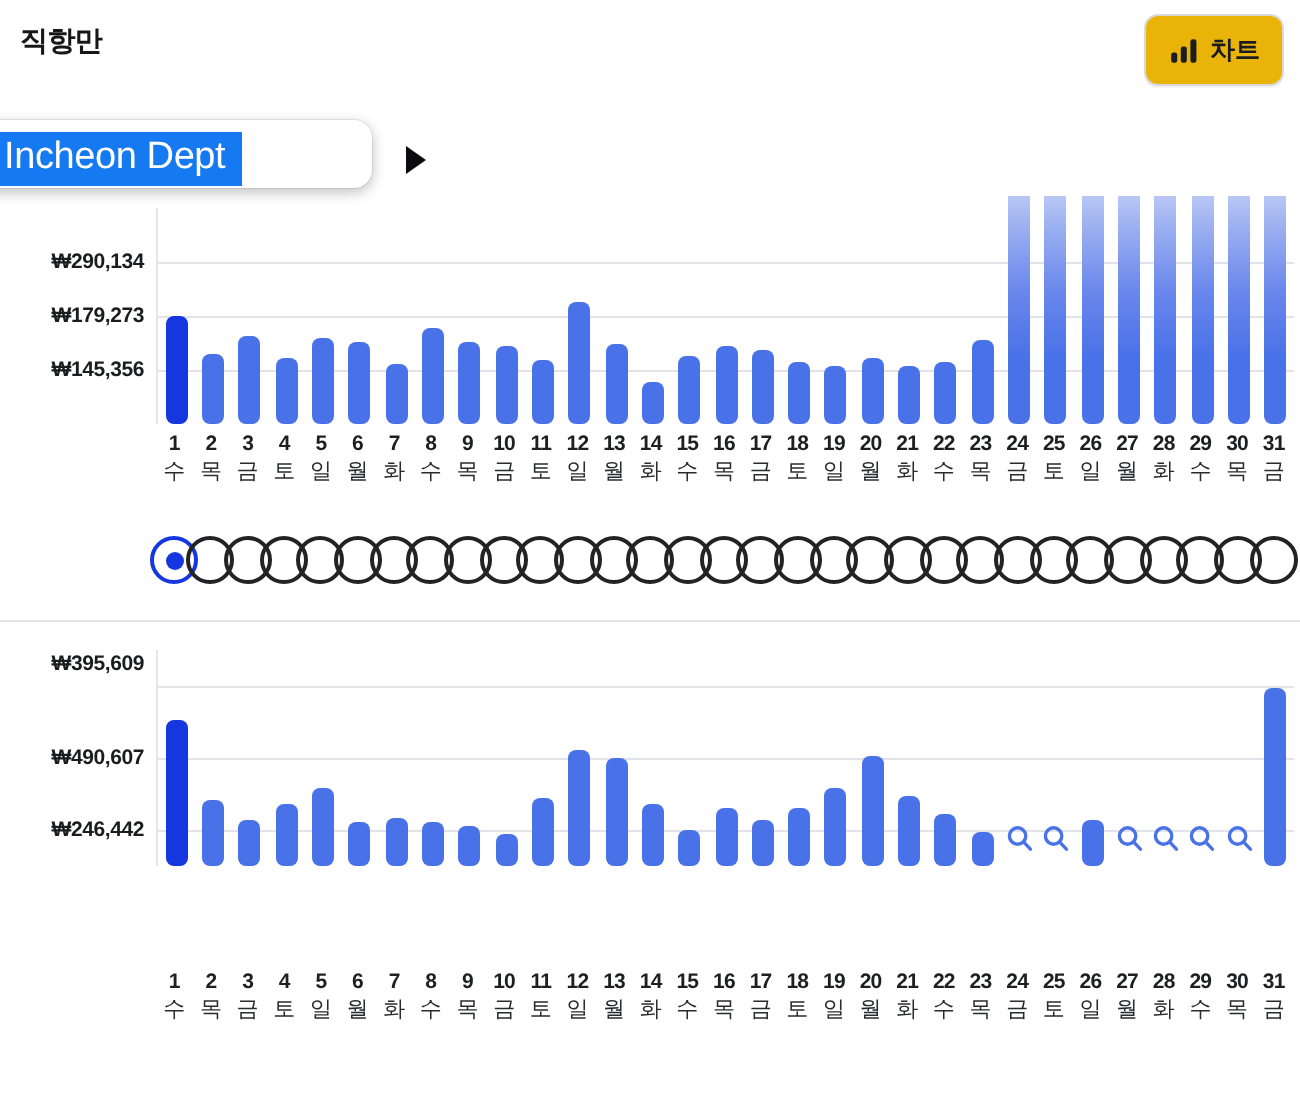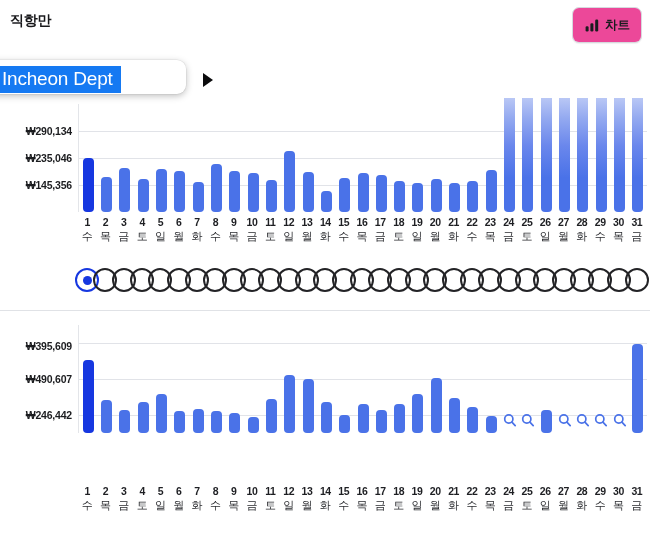--- a/index.html
+++ b/index.html
@@ -48,21 +48,21 @@
     align-items: center;
     gap: 5px;
     padding: 0 11px;
     font-size: 12.5px;
     font-weight: 700;
     color: #1b1c1f;
     background: #eceef1;
     cursor: pointer;
     user-select: none;
   }
-  .seg-btn.active { background: #ec4899; }
+  .seg-btn.active { background: #eab308; }
   .seg-btn + .seg-btn { border-left: 1px solid #d7d9de; }
   .ico { display: inline-flex; align-items: center; }
 
   
   .section { position: absolute; left: 0; width: 650px; }
   .sect-head { position: relative; height: 48px; }
   .title-card {
     position: absolute;
     left: -22px; top: 4px;
     width: 208px; height: 34px;
@@ -210,21 +210,21 @@
   <div class="section" id="sec-0" style="top:56px;">
     <div class="sect-head">
       <div class="title-card"></div>
       <div class="dept-title">Incheon Dept</div>
       <div class="play-tri" style="left:203px;"></div>
     </div>
 
     <div class="chart-wrap" id="chart-0" style="height: 108px;">
       <div class="ylabels">
           <div class="ylabel" style="top: 26.9998px;">₩290,134</div>
-          <div class="ylabel" style="top: 53.9996px;">₩235,046</div>
+          <div class="ylabel" style="top: 53.9996px;">₩179,273</div>
           <div class="ylabel" style="top: 81.0002px;">₩145,356</div>
         </div>
       <div class="plot" style="left: 78px; width: 568px; height: 108px;">
           <div class="gridline" style="top: 26.9998px;"></div>
           <div class="gridline" style="top: 53.9996px;"></div>
           <div class="gridline" style="top: 81.0002px;"></div>
           <div class="bar sel" title="1" style="left: 3.66129px; width: 11px; height: 54.0004px;"></div>
           <div class="bar" title="2" style="left: 21.9839px; width: 11px; height: 34.518px;"></div>
           <div class="bar" title="3" style="left: 40.3065px; width: 11px; height: 44.1505px;"></div>
           <div class="bar" title="4" style="left: 58.629px; width: 11px; height: 32.8462px;"></div>
@@ -418,21 +418,21 @@
         <div class="dot" style="left: 558.839px;"></div>
       </div>
   </div>
 
   <div class="divider" style="top:310px;"></div>
 
   <div class="section" id="sec-1" style="top:325px;">
 
     <div class="chart-wrap" id="chart-1" style="height: 108px;">
       <div class="ylabels">
-          <div class="ylabel" style="top: 21px; text-align: right;">₩395,609</div>
+          <div class="ylabel" style="top: 7px; text-align: right;">₩395,609</div>
           <div class="ylabel" style="top: 54px;">₩490,607</div>
           <div class="ylabel" style="top: 90.0309px;">₩246,442</div>
         </div>
       <div class="plot" style="left: 78px; width: 568px; height: 108px;">
           <div class="gridline" style="top: 17.9691px;"></div>
           <div class="gridline" style="top: 54px;"></div>
           <div class="gridline" style="top: 90.0309px;"></div>
           <div class="bar sel" title="1" style="left: 3.66129px; width: 11px; height: 73.0119px;"></div>
           <div class="bar" title="2" style="left: 21.9839px; width: 11px; height: 32.6577px;"></div>
           <div class="bar" title="3" style="left: 40.3065px; width: 11px; height: 22.9054px;"></div>

